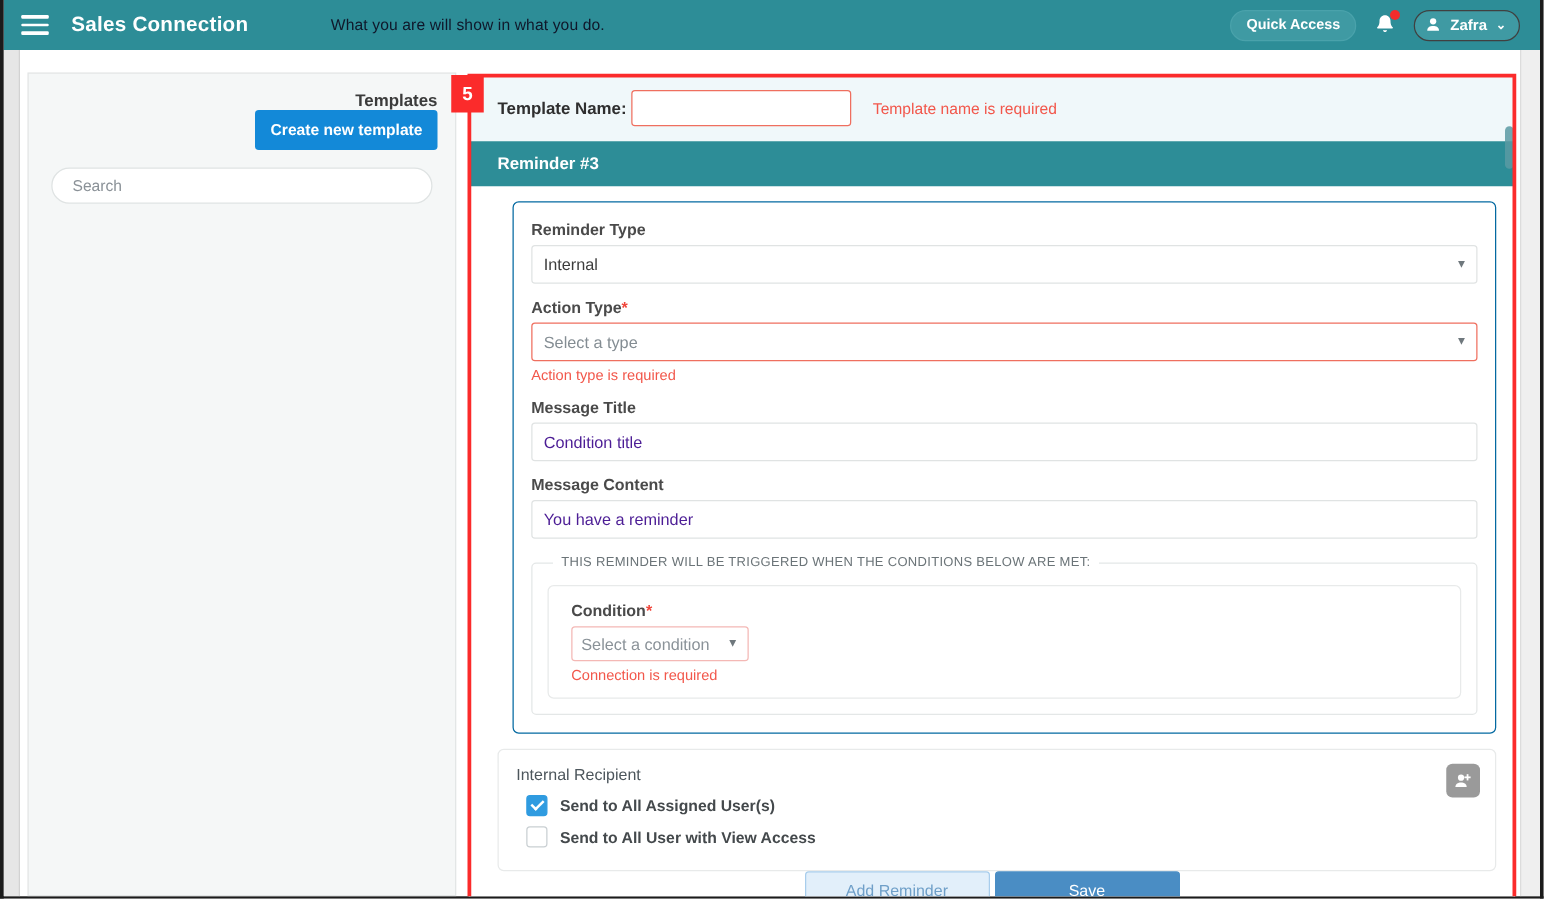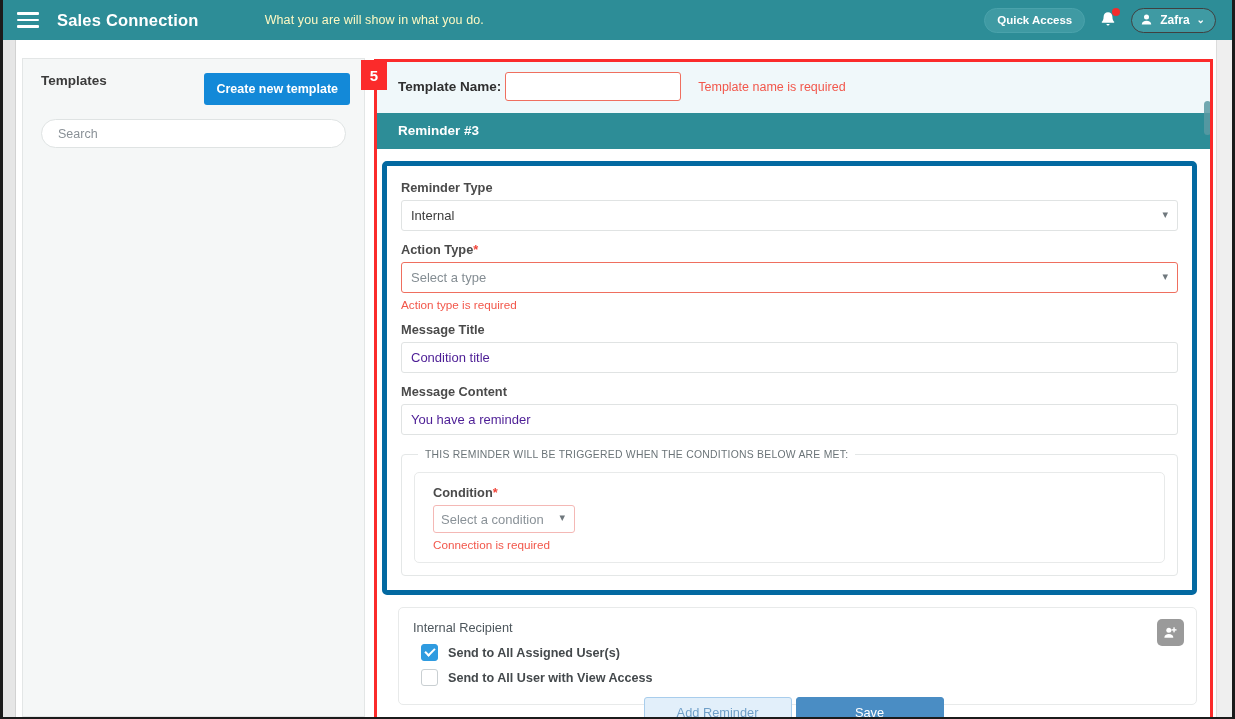--- a/index.html
+++ b/index.html
@@ -28,21 +28,21 @@
   .hamburger {
     width: 22px; height: 16px; margin-left: 14px; margin-right: 18px;
     display: flex; flex-direction: column; justify-content: space-between;
     cursor: pointer;
   }
   .hamburger span { display: block; height: 2.6px; background: #ffffff; border-radius: 1px; }
   .brand {
     color: #ffffff; font-size: 16.5px; font-weight: bold; letter-spacing: .2px;
   }
   .tagline {
-    color: #fef9c3; font-size: 12.5px; margin-left: 66px; letter-spacing: .1px;
+    color: #0f172a; font-size: 12.5px; margin-left: 66px; letter-spacing: .1px;
   }
   .appbar-right {
     margin-left: auto; display: flex; align-items: center; gap: 13px; padding-right: 16px;
   }
   .pill {
     background: #3f9aa3; color: #ffffff; font-size: 11.5px; font-weight: bold;
     border-radius: 13px; padding: 5px 12px 6px; border: 1px solid #4aa2ab;
     cursor: pointer; white-space: nowrap;
   }
   .bell-wrap { position: relative; width: 20px; height: 22px; cursor: pointer; }
@@ -71,21 +71,21 @@
     position: absolute; right: 0; top: 0; bottom: 0; width: 16px;
     background: #efefef; border-left: 1px solid #dcdcdc;
   }
 
   
   .left-panel {
     position: absolute; left: 19px; top: 18px; width: 343px; bottom: 0;
     background: #f5f7f7; border: 1px solid #e3e6e6;
   }
   .left-panel-head {
-    display: flex; align-items: flex-start; padding: 14px 14px 0 18px;
+    display: flex; align-items: flex-end; padding: 14px 14px 0 18px; flex-direction: column;
   }
   .templates-label { font-size: 13.5px; font-weight: bold; color: #3b3b3b; }
   .create-btn {
     margin-left: auto; background: #1389d8; color: #ffffff;
     font-size: 12.5px; font-weight: bold; border: none; border-radius: 3px;
     padding: 9px 12px; cursor: pointer; white-space: nowrap;
   }
   .search-wrap { padding: 14px 18px 0 18px; }
   .search-input {
     width: 100%; height: 29px; border: 1px solid #dfe3e3; border-radius: 15px;
@@ -113,22 +113,22 @@
   .tmplname-error {
     margin-left: 17px; color: #f2574b; font-size: 12.5px;
   }
   .reminder-bar {
     background: #2d8d97; color: #ffffff;
     font-size: 13.5px; font-weight: bold;
     padding: 10px 0 11px 22px;
   }
 
   .reminder-card {
-    margin: 12px 14px 0 6px;
-    border: 5px solid #0369a1; border-radius: 5px;
+    margin: 12px 14px 0 34px;
+    border: 1px solid #0369a1; border-radius: 5px;
     padding: 14px 14px 14px 14px;
     background: #ffffff;
   }
   .field { margin-bottom: 11px; }
   .field:last-child { margin-bottom: 0; }
   .flabel {
     display: block; font-size: 12.8px; font-weight: bold; color: #4a4a4a;
     margin-bottom: 5px;
   }
   .flabel .req { color: #f0453a; font-weight: bold; }

